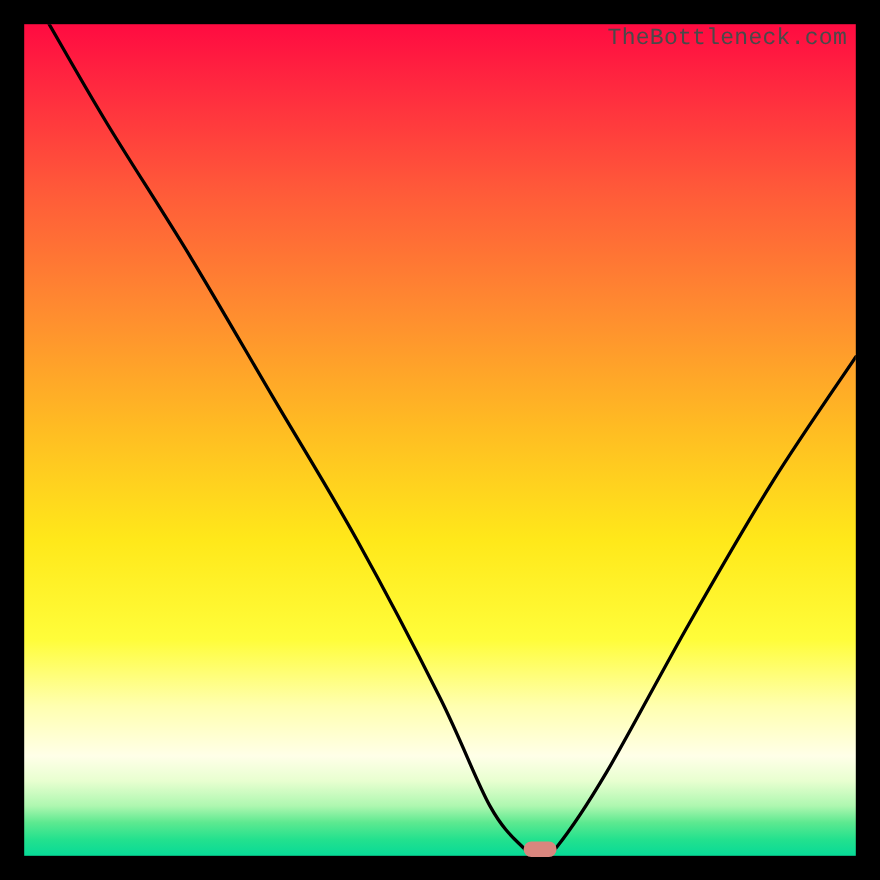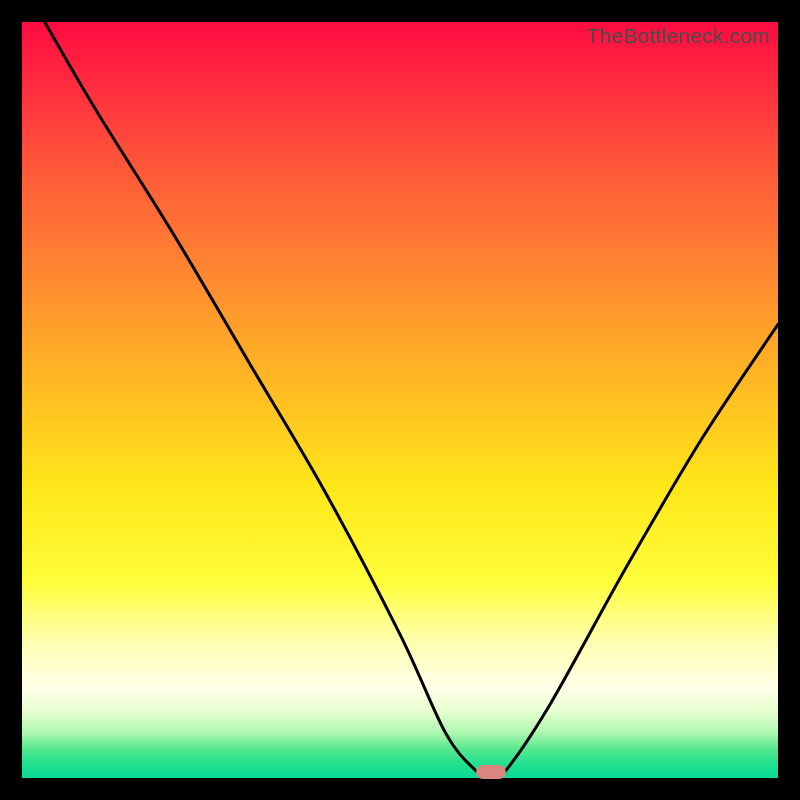--- a/index.html
+++ b/index.html
@@ -36,20 +36,21 @@
   }
   .watermark {
     position: absolute;
     top: 2px;
     right: 8px;
     color: #4a4a4a;
     font-size: 21px;
     font-weight: 500;
     letter-spacing: 0.2px;
     z-index: 5;
+    font-family: Liberation Mono, monospace;
   }
   svg.curve {
     position: absolute;
     left: 0;
     top: 0;
     width: 756px;
     height: 756px;
     z-index: 3;
   }
   .marker {

